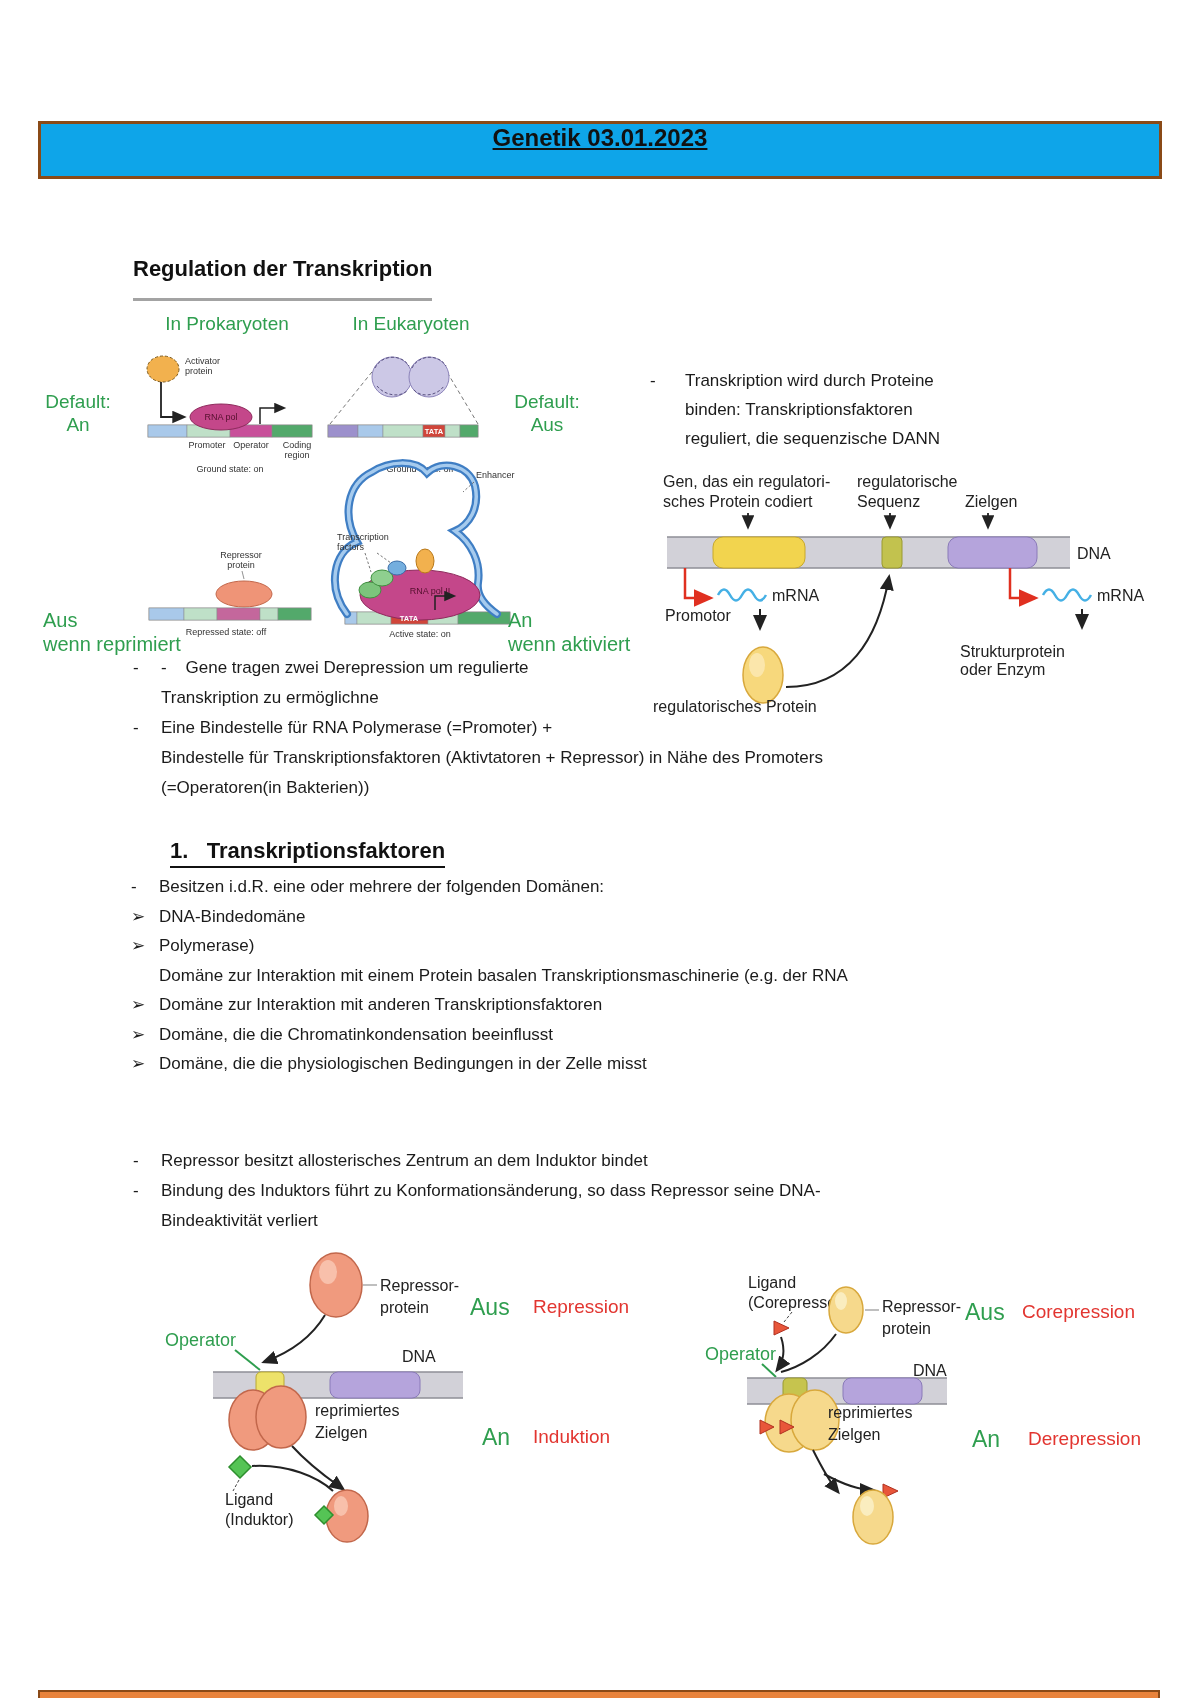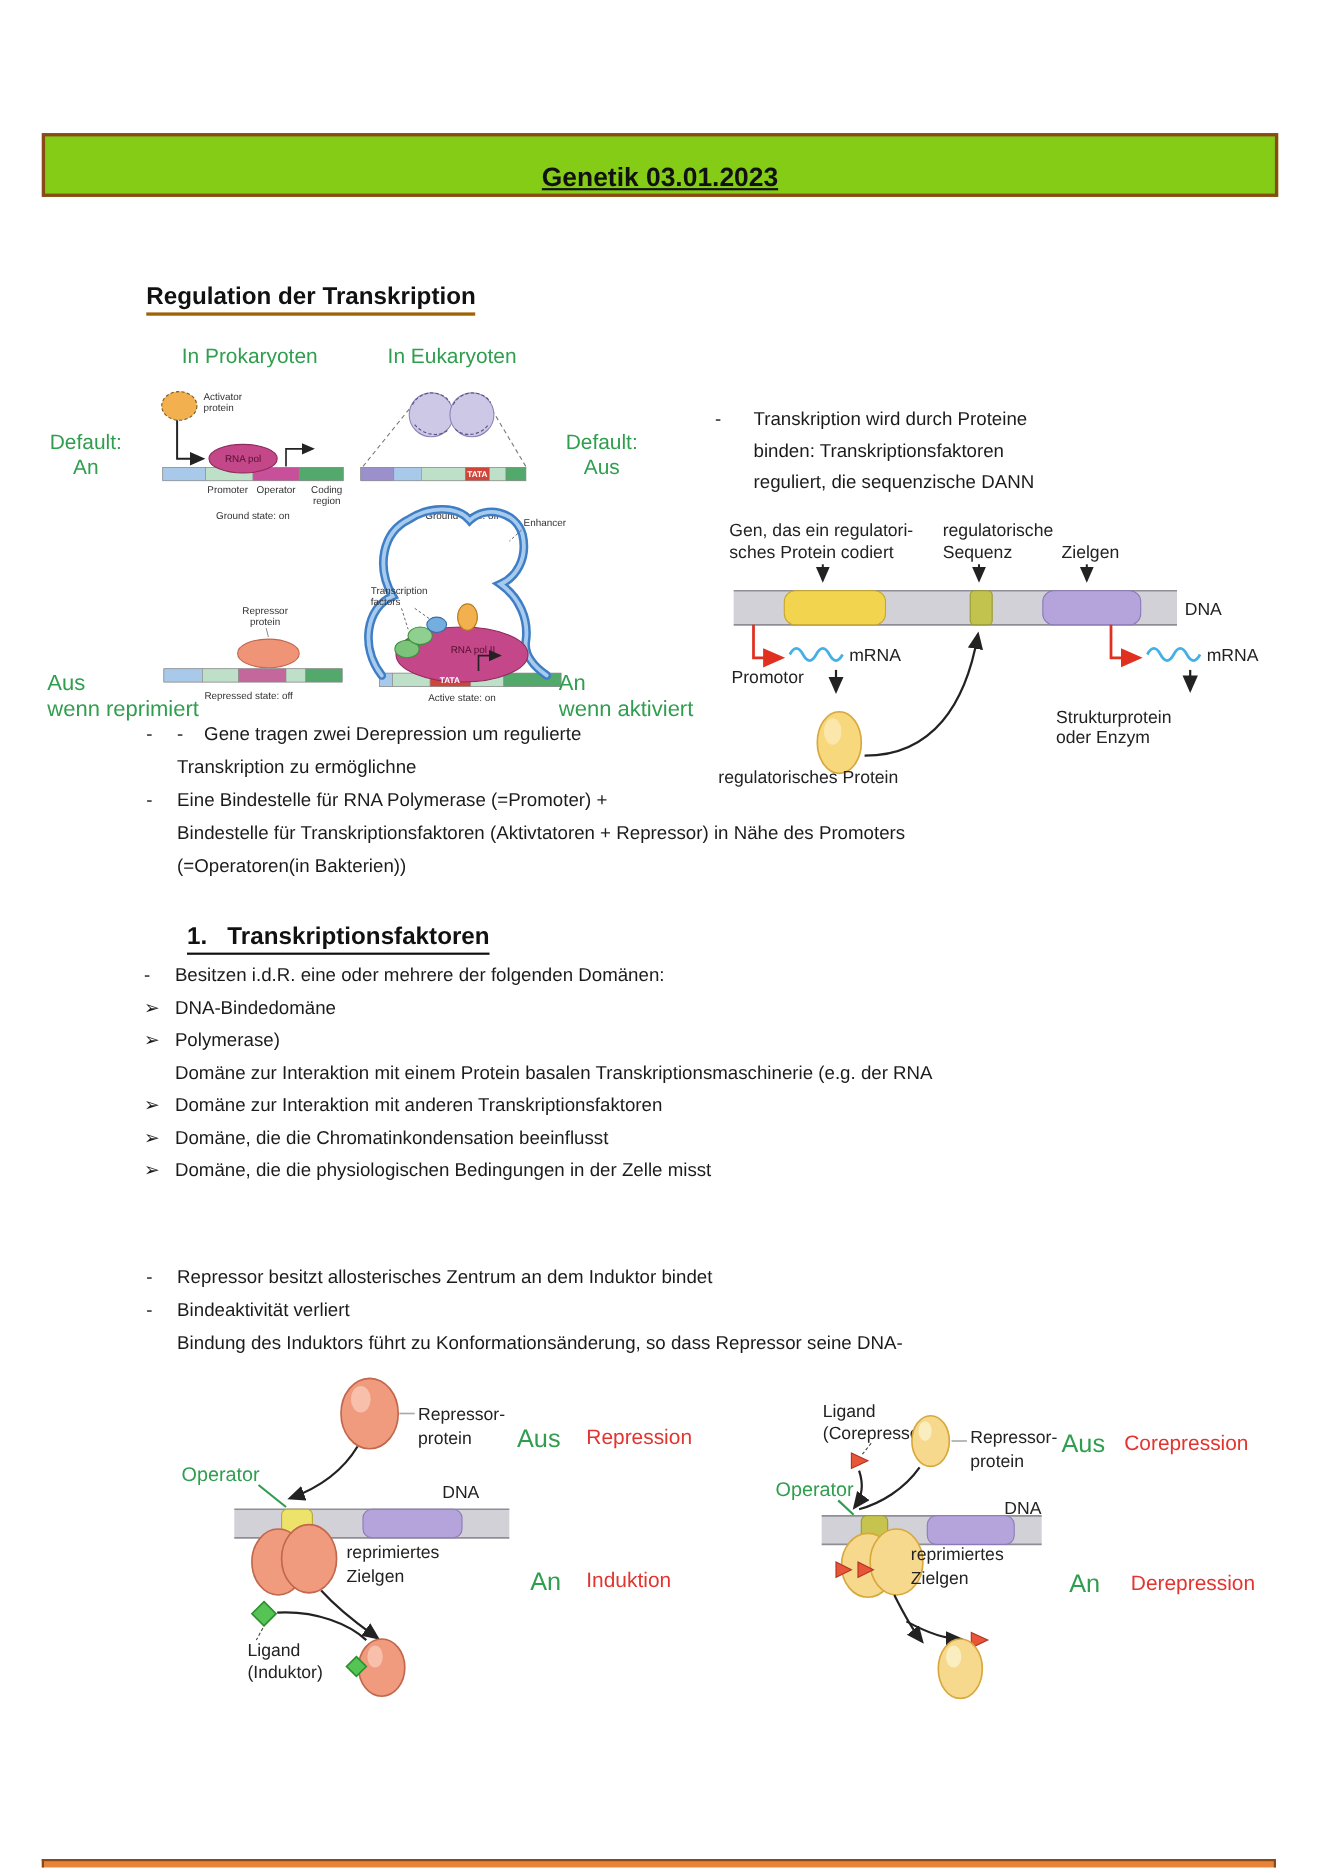--- a/index.html
+++ b/index.html
@@ -1,25 +1,25 @@
 <!DOCTYPE html>
 <html><head>
 <meta charset="utf-8">
 <style>
   html,body{margin:0;padding:0;background:#fff;}
   .page{position:relative;width:1200px;height:1698px;background:#fff;overflow:hidden;
         font-family:"Liberation Sans",sans-serif;color:#1b1b1b;}
   .abs{position:absolute;}
   
-  .banner{left:38px;top:121px;width:1118px;height:52px;background:#84cc16;
-          border:3px solid #8a4a17;display:flex;align-items:flex-end;justify-content:center;}
+  .banner{left:38px;top:121px;width:1118px;height:52px;background:#0ea5e9;
+          border:3px solid #8a4a17;display:flex;align-items:flex-start;justify-content:center;}
   .banner-title{font-size:24px;font-weight:bold;text-decoration:underline;color:#111;}
   
   .h-main{left:133px;top:256px;font-size:22px;font-weight:bold;color:#111;
-          border-bottom:3px solid #a16207;padding-bottom:2px;display:inline-block;}
+          border-bottom:3px solid #a3a3a3;padding-bottom:16px;display:inline-block;}
   .h-num{font-size:22px;font-weight:bold;color:#111;border-bottom:2.5px solid #111;
          padding-bottom:2px;display:inline-block;white-space:pre;}
   
   .bullets{display:block;}
   .bullet{display:flex;align-items:flex-start;}
   .bmark{flex:0 0 28px;white-space:pre;}
   .btext{flex:1 1 auto;}
   .tline{display:block;white-space:pre;}
   .reg-bullets{left:133px;top:653px;width:980px;font-size:17px;line-height:30px;}
   .tf-bullets{left:131px;top:872px;width:1000px;font-size:17px;line-height:29.5px;}
@@ -258,22 +258,22 @@
   <div class="abs bullets rep-bullets">
     <div class="bullet">
       <span class="bmark">-</span>
       <div class="btext">
           <span class="tline">Repressor besitzt allosterisches Zentrum an dem Induktor bindet</span>
         </div>
     </div>
     <div class="bullet">
       <span class="bmark">-</span>
       <div class="btext">
+          <span class="tline">Bindung des Induktors führt zu Konformationsänderung, so dass Repressor seine DNA-</span>
           <span class="tline">Bindeaktivität verliert</span>
-          <span class="tline">Bindung des Induktors führt zu Konformationsänderung, so dass Repressor seine DNA-</span>
         </div>
     </div>
   </div>
 
   <svg class="abs" style="left:140px;top:1240px" width="500" height="310" viewBox="0 0 500 310">
     <defs>
       <marker id="ab3" markerWidth="9" markerHeight="8" refX="6.5" refY="3.5" orient="auto">
         <path d="M0,0 L8,3.5 L0,7 z" fill="#222"></path>
         </marker>
     </defs>

